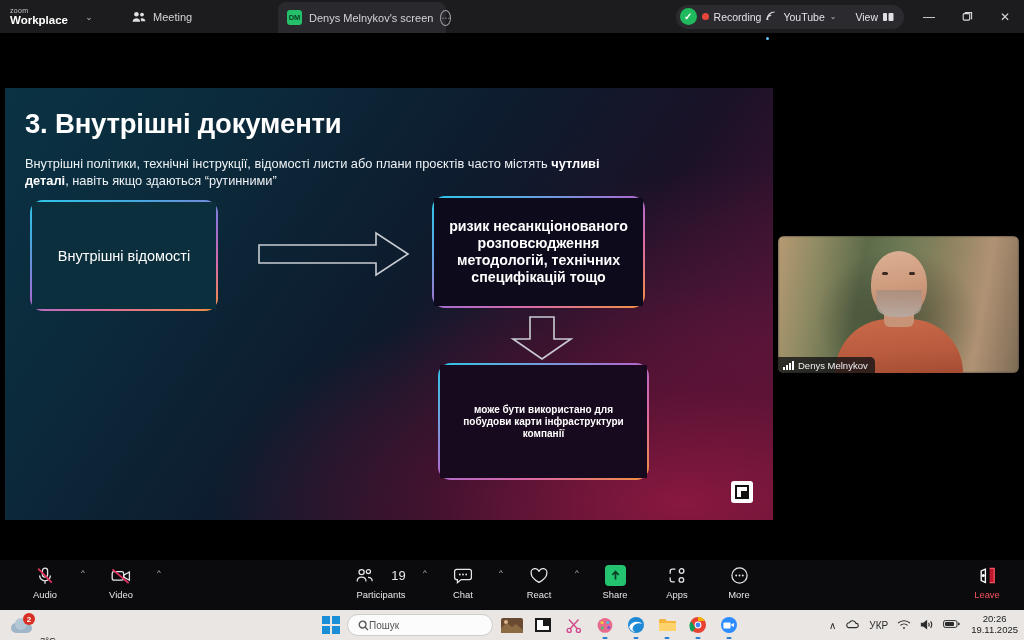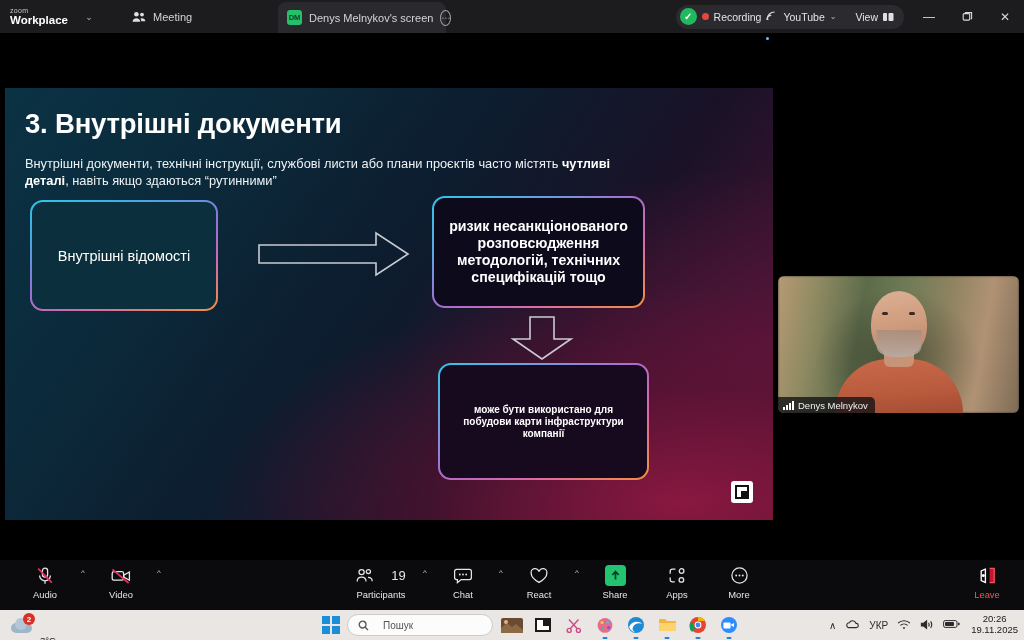--- a/index.html
+++ b/index.html
@@ -85,21 +85,21 @@
     position: absolute; left: 20px; top: 68px; width: 600px;
     color: #eef2f5; font-size: 12.8px; line-height: 1.32;
   }
   .slide-sub b { font-weight: bold; color: #ffffff; }
 
   .gbox {
     position: absolute; border-radius: 13px; padding: 2px;
     display: flex; align-items: center; justify-content: center;
   }
   .gbox > .inner {
-    width: 100%; height: 100%; border-radius: 11px;
+    width: 100%; height: 100%; border-radius: 0;
     display: flex; align-items: center; justify-content: center;
     text-align: center; color: #ffffff;
   }
   .box1 {
     left: 25px; top: 112px; width: 188px; height: 111px;
     background: linear-gradient(160deg,#2ec7e8 0%, #45a9e0 22%, #9a6fd6 52%, #d86ca6 74%, #f0913f 100%);
   }
   .box1 > .inner { background: #0c2f3d; font-size: 14.5px; }
   .box2 {
     left: 427px; top: 108px; width: 213px; height: 112px;
@@ -119,21 +119,21 @@
     position: absolute; right: 20px; bottom: 17px; width: 22px; height: 22px;
     background: #ffffff; border-radius: 3px;
     display: flex; align-items: center; justify-content: center;
   }
   .share-dot { position: absolute; right: 5px; top: 4px; width: 3px; height: 3px; border-radius:50%; background:#66c2ff; }
   .share-scroll { position: absolute; right: 1px; top: 255px; width: 4px; height: 42px; border-radius: 2px; background: #4a4a4f; }
 
   
   .vtile {
     position: absolute; left: 778px; top: 236px; width: 241px; height: 137px;
-    border-radius: 6px; overflow: hidden; background: #3a342e; margin-top: 40px;
+    border-radius: 6px; overflow: hidden; background: #3a342e;
   }
   .vbg {
     position: absolute; inset: 0;
     background:
       radial-gradient(ellipse 55% 85% at 50% 62%, rgba(0,0,0,.34) 0%, rgba(0,0,0,0) 62%),
       linear-gradient(100deg, #b79a74 0%, #8e8a62 16%, #5d6b4a 34%, #6d7a55 48%, #8e8360 66%, #b09274 82%, #7d6b55 100%);
     filter: blur(1px);
   }
   .vperson { position: absolute; left: 0; right: 0; bottom: 0; height: 100%; }
   .v-torso {
@@ -216,21 +216,21 @@
   }
   .wx-txt { line-height: 1.15; }
   .wx-txt .t { font-size: 9.5px; color: #1b1b1b; margin-top: 44px; }
   .wx-txt .c { font-size: 9.5px; color: #4a4a4a; }
 
   .tb-center { position: absolute; left: 322px; top: 0; height: 30px; display: flex; align-items: center; gap: 7px; }
   .winlogo { display: grid; grid-template-columns: 8px 8px; grid-template-rows: 8px 8px; gap: 2px; }
   .winlogo i { display:block; background: #1a8fd8; }
   .searchbox {
     width: 146px; height: 22px; background: #fcfcfc; border: 1px solid #cfcbc8;
-    border-radius: 13px; display: flex; align-items: center; gap: 14px; padding: 0 10px;
+    border-radius: 13px; display: flex; align-items: center; gap: 0; padding: 0 10px;
   }
   .searchbox .stxt { font-size: 10px; color: #555; }
   .tb-app { width: 24px; height: 22px; display: flex; align-items: center; justify-content: center; position: relative; }
   .tb-app .dotind { position: absolute; bottom: -3px; left: 50%; transform: translateX(-50%);
     width: 5px; height: 2px; border-radius: 1px; background: #2a7fd4; }
 
   .tray { position: absolute; right: 6px; top: 0; height: 30px; display: flex; align-items: center; gap: 9px; }
   .tray-i { font-size: 10px; color: #2b2b2b; }
   .clock { text-align: center; line-height: 1.15; margin-left: 2px; }
   .clock .tm { font-size: 9.5px; color: #1b1b1b; }
@@ -301,21 +301,21 @@
   </div>
 
   <div class="share-area">
     <div class="share-dot"></div>
     <div class="share-scroll"></div>
 
     <div class="slide">
       <div class="slide-title">3. Внутрішні документи</div>
 
       <div class="slide-sub">
-        <span>Внутрішні документи, технічні інструкції, службові листи або плани проєктів часто містять </span><b>чутливі деталі</b><span>, навіть якщо здаються “рутинними”</span>
+        <span>Внутрішні політики, технічні інструкції, відомості листи або плани проєктів часто містять </span><b>чутливі деталі</b><span>, навіть якщо здаються “рутинними”</span>
       </div>
 
       <div class="gbox box1">
         <div class="inner">Внутрішні відомості</div>
       </div>
 
       <div class="arrow-right">
         <svg width="152" height="48" viewBox="0 0 152 48" fill="none" stroke="#c9ccd2" stroke-width="1.6">
           <path d="M1 15h117V3l32 21-32 21V33H1z"></path>
         </svg>

